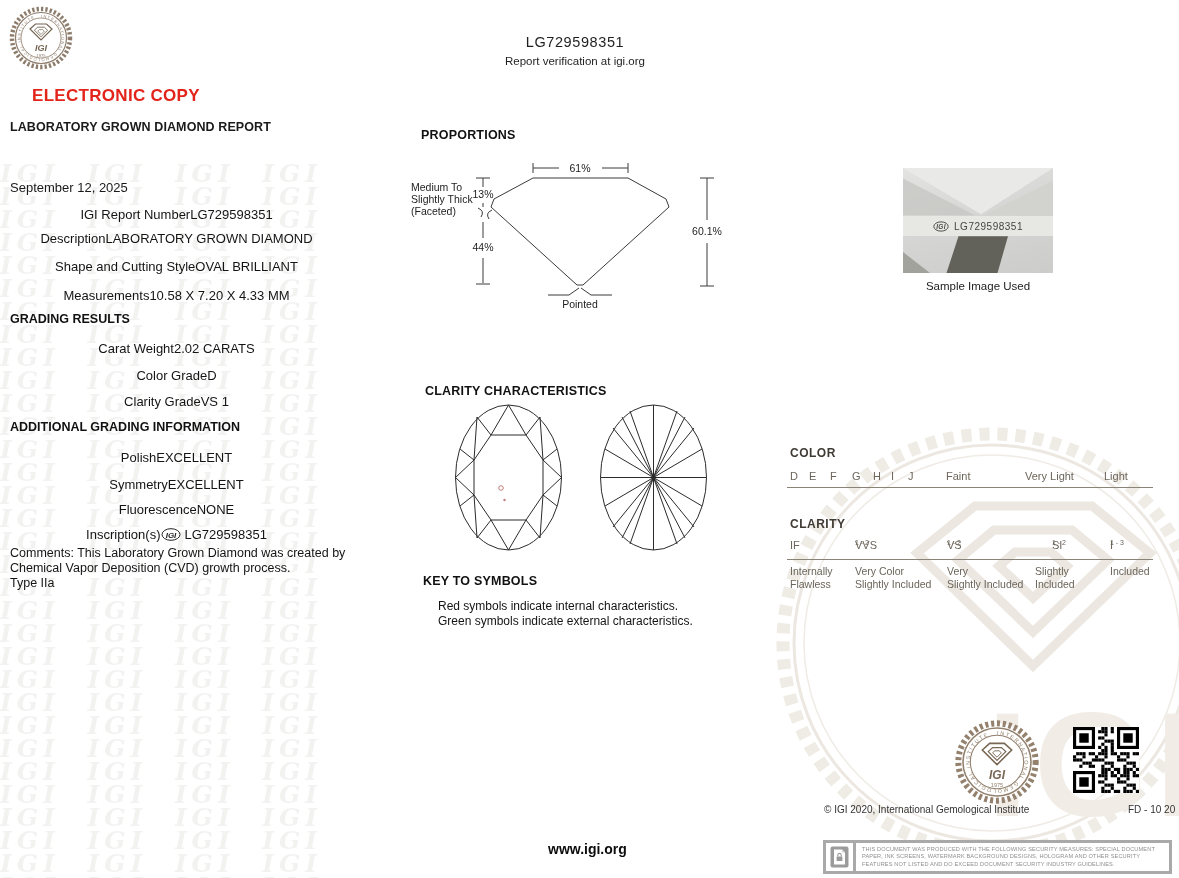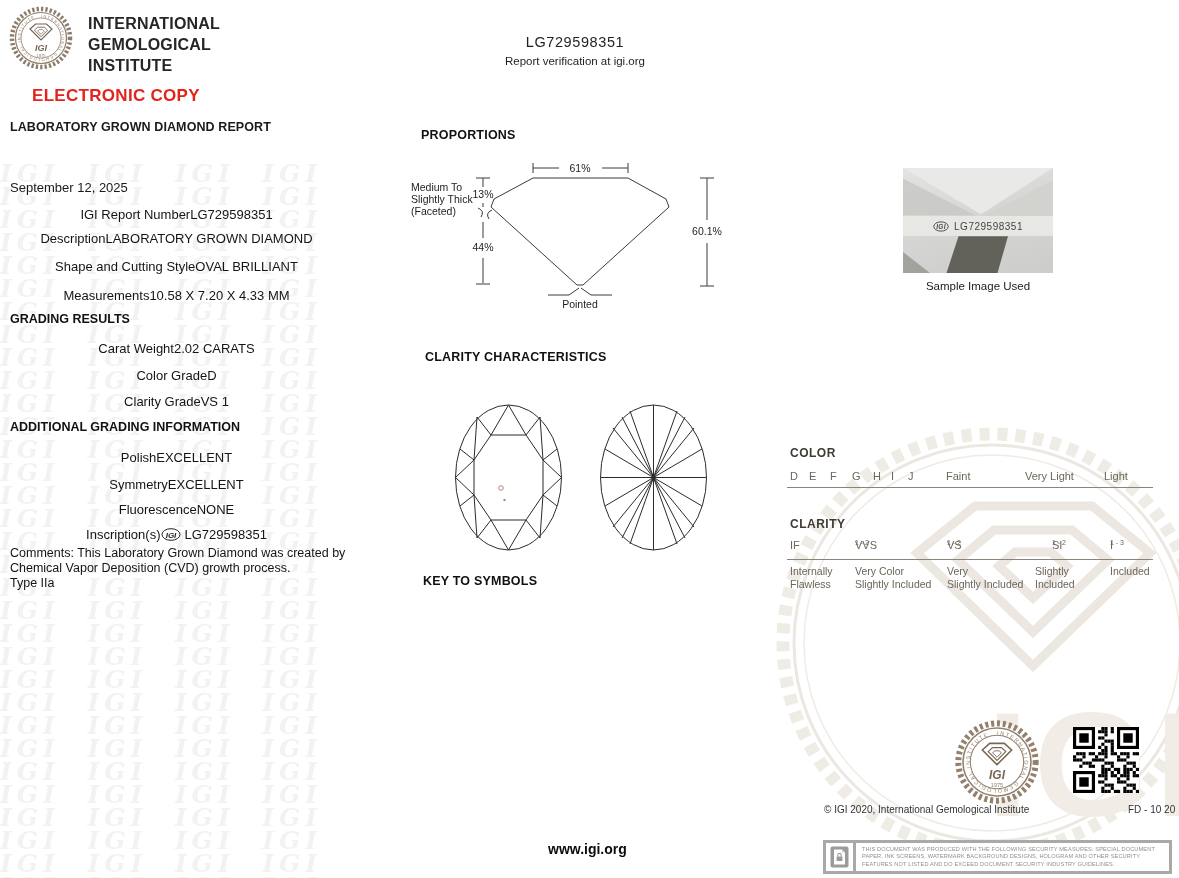--- a/index.html
+++ b/index.html
@@ -86,25 +86,20 @@
     </text>
     <g transform="translate(33,27)" fill="#fff" stroke="#756554">
       <path d="M-11,-3 L-5.5,-8 H5.5 L11,-3 L0,8 Z" stroke-width="1.2"></path>
       <path d="M-6.6,-1.8 L-3.3,-4.8 H3.3 L6.6,-1.8 L0,4.8 Z" stroke-width="0.9"></path>
       <path d="M-3.3,-0.9 L-1.6,-2.4 H1.6 L3.3,-0.9 L0,2.4 Z" stroke-width="0.7"></path>
     </g>
     <text x="33" y="45.5" text-anchor="middle" font-size="9" font-style="italic" font-weight="bold" font-family="DejaVu Serif, serif" fill="#756554">IGI</text>
     <text x="33" y="52" text-anchor="middle" font-size="4.2" fill="#8d7c6b">1975</text>
   </svg>
 
-  <div class="org-name">
-    <div>INTERNATIONAL</div>
-    <div>GEMOLOGICAL</div>
-    <div>INSTITUTE</div>
-  </div>
   <div class="electronic">ELECTRONIC COPY</div>
   <div class="top-rep">LG729598351</div>
   <div class="top-ver">Report verification at igi.org</div>
 
   <div class="doc-title">LABORATORY GROWN DIAMOND REPORT</div>
   <div class="date-line">September 12, 2025</div>
 
   <div class="kv" style="top:207px">
     <span>IGI Report Number</span>
     <span class="val">LG729598351</span>
@@ -222,21 +217,21 @@
           <text x="10" y="9.5" text-anchor="middle" font-size="8" font-style="italic" font-weight="bold" font-family="DejaVu Serif, serif" fill="#4a4a48">IGI</text>
         </svg>
         <span>LG729598351</span>
       </span>
     </div>
     <div class="layer" style="clip-path:polygon(37% 65%,70% 65%,63% 100%,29% 100%);background:#62625a"></div>
     <div class="layer" style="clip-path:polygon(0 80%,18% 100%,0 100%);background:#8e8e88;opacity:.7"></div>
   </div>
   <div class="caption">Sample Image Used</div>
 
-  <div class="center-h" style="left:425px;top:350px">CLARITY CHARACTERISTICS</div>
+  <div class="center-h" style="left:425px;top:384px">CLARITY CHARACTERISTICS</div>
 
   <svg class="abs" style="left:452px;top:402px" width="113" height="151" viewBox="0 0 113 151">
     <g fill="none" stroke="#2b2b2b" stroke-width="1">
       <ellipse cx="56.5" cy="75.5" rx="53" ry="72.5"></ellipse>
       <path d="M39,33 L74,33 L91,58 L91,93 L74,118 L39,118 L22,93 L22,58 Z"></path>
       <path d="M56.5,3 L39,33 M56.5,3 L74,33"></path>
       <path d="M88,15 L74,33 M88,15 L91,58"></path>
       <path d="M109.5,75.5 L91,58 M109.5,75.5 L91,93"></path>
       <path d="M88,136 L91,93 M88,136 L74,118"></path>
       <path d="M56.5,148 L74,118 M56.5,148 L39,118"></path>
@@ -255,20 +250,24 @@
       <line x1="56.5" y1="3" x2="56.5" y2="148"></line>
       <line x1="3.5" y1="75.5" x2="109.5" y2="75.5"></line>
       <path d="M56.5,75.5 L88,15 M56.5,75.5 L25,15 M56.5,75.5 L88,136 M56.5,75.5 L25,136"></path>
       <path d="M56.5,75.5 L105,47 M56.5,75.5 L8,47 M56.5,75.5 L105,104 M56.5,75.5 L8,104"></path>
       <path d="M56.5,75.5 L80,9 M56.5,75.5 L97,26 M56.5,75.5 L33,9 M56.5,75.5 L16,26"></path>
       <path d="M56.5,75.5 L80,142 M56.5,75.5 L97,125 M56.5,75.5 L33,142 M56.5,75.5 L16,125"></path>
     </g>
   </svg>
 
   <div class="center-h" style="left:423px;top:574px">KEY TO SYMBOLS</div>
+  <div class="key-lines">
+    <div>Red symbols indicate internal characteristics.</div>
+    <div>Green symbols indicate external characteristics.</div>
+  </div>
 
   <div class="scale-title" style="left:790px;top:446px">COLOR</div>
   <div class="scale-row" style="top:470px">
     <span style="left:2px">D</span>
     <span style="left:21px">E</span>
     <span style="left:42px">F</span>
     <span style="left:64px">G</span>
     <span style="left:85px">H</span>
     <span style="left:103px">I</span>
     <span style="left:120px">J</span>

